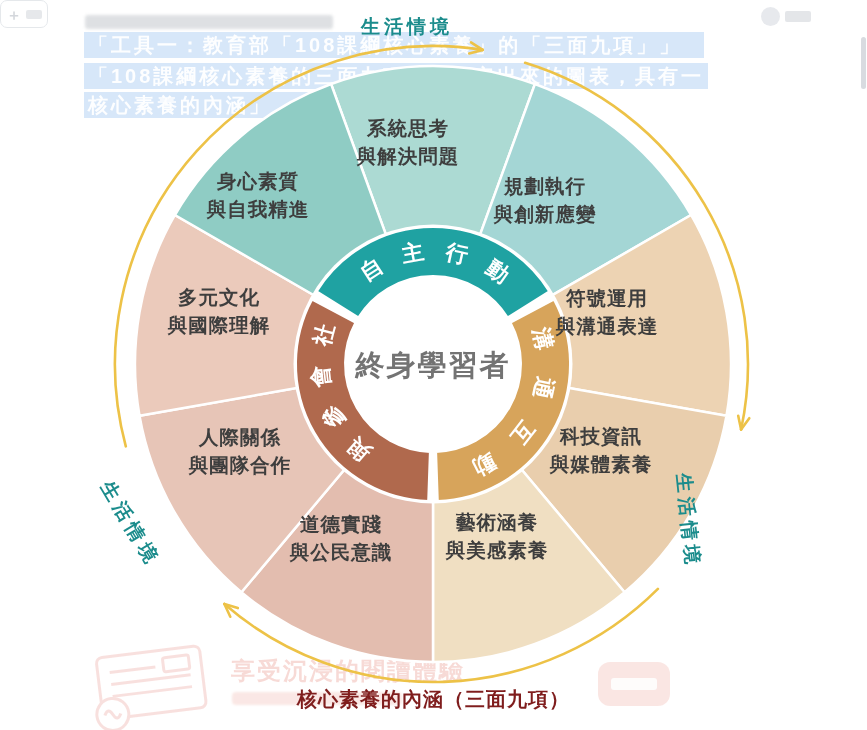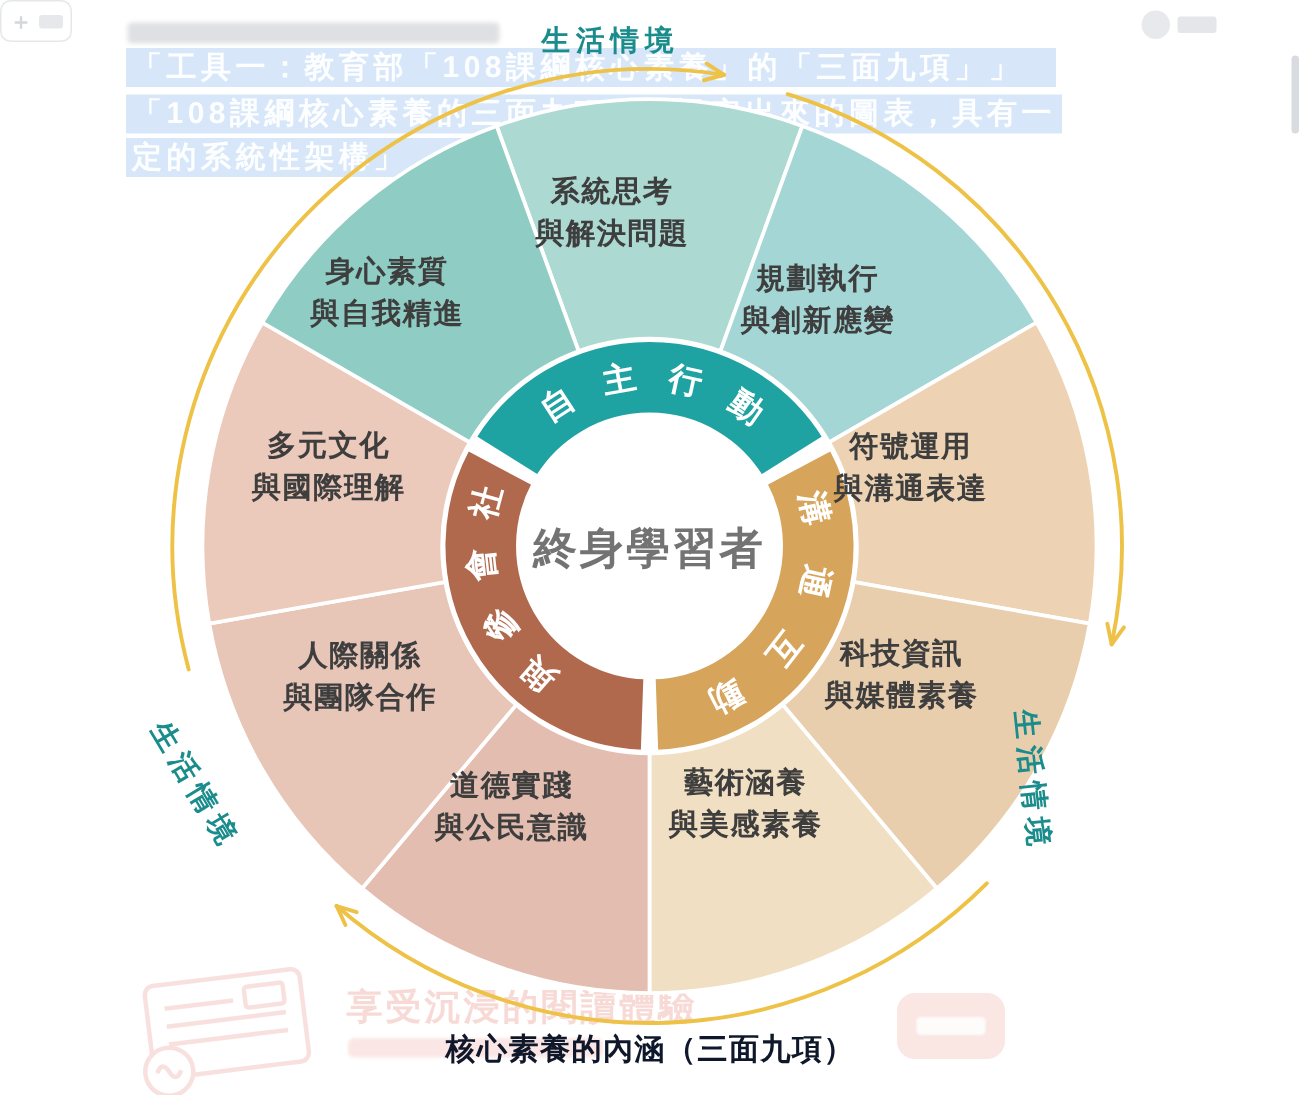--- a/index.html
+++ b/index.html
@@ -36,38 +36,38 @@
   .ic{font-size:22px;font-weight:700;fill:#ffffff;}
   #centerLabel{position:absolute;left:433px;top:366px;transform:translate(-50%,-50%);
                z-index:6;font-size:29px;font-weight:700;color:#737373;
                letter-spacing:2px;white-space:nowrap;}
   .ctx{position:absolute;z-index:6;font-size:19px;font-weight:700;
        white-space:nowrap;}
   #ctx-top{left:407px;top:27px;transform:translate(-50%,-50%);letter-spacing:4px;}
   #ctx-left{left:130px;top:524px;transform:translate(-50%,-50%) rotate(59deg);letter-spacing:5px;}
   #ctx-right{left:688px;top:521px;transform:translate(-50%,-50%) rotate(84deg);letter-spacing:5px;}
   #caption{position:absolute;left:50%;top:686px;transform:translateX(-50%);
-           z-index:6;font-size:20px;font-weight:700;color:#0f172a;
+           z-index:6;font-size:20px;font-weight:700;color:#7f1d1d;
            letter-spacing:1px;white-space:nowrap;}
 </style>
 </head>
 <body>
 
 <div id="stage">
 
   <div class="wash bar" style="left:85px;top:15px;width:248px;height:14px;"></div>
 
   <div class="hl" style="left:84px;top:32px;width:612px;height:26px;">「工具一：教育部「108課綱核心素養」的「三面九項」」</div>
 
   <div class="hl hl2" style="left:84px;top:63px;width:616px;height:26px;">
     <span>「108課綱核心素養的三面九項</span>
     <span>設定出來的圖表，具有一</span>
   </div>
 
-  <div class="hl" style="left:84px;top:92px;width:222px;height:26px;">定的系統性架構」</div>
+  <div class="hl" style="left:84px;top:92px;width:222px;height:26px;">核心素養的內涵」</div>
 
   <div class="avatar" style="left:761px;top:7px;"></div>
   <div class="minibar" style="position:absolute;left:785px;top:11px;width:26px;height:11px;opacity:.45;"></div>
   <div class="followbtn">
     <span class="plus">＋</span>
     <span class="minibar" style="width:16px;height:9px;"></span>
   </div>
   <div class="scrollthumb"></div>
 
   <svg style="position:absolute;left:88px;top:644px;opacity:.2;z-index:1;" width="130" height="86" viewBox="0 0 130 86">

